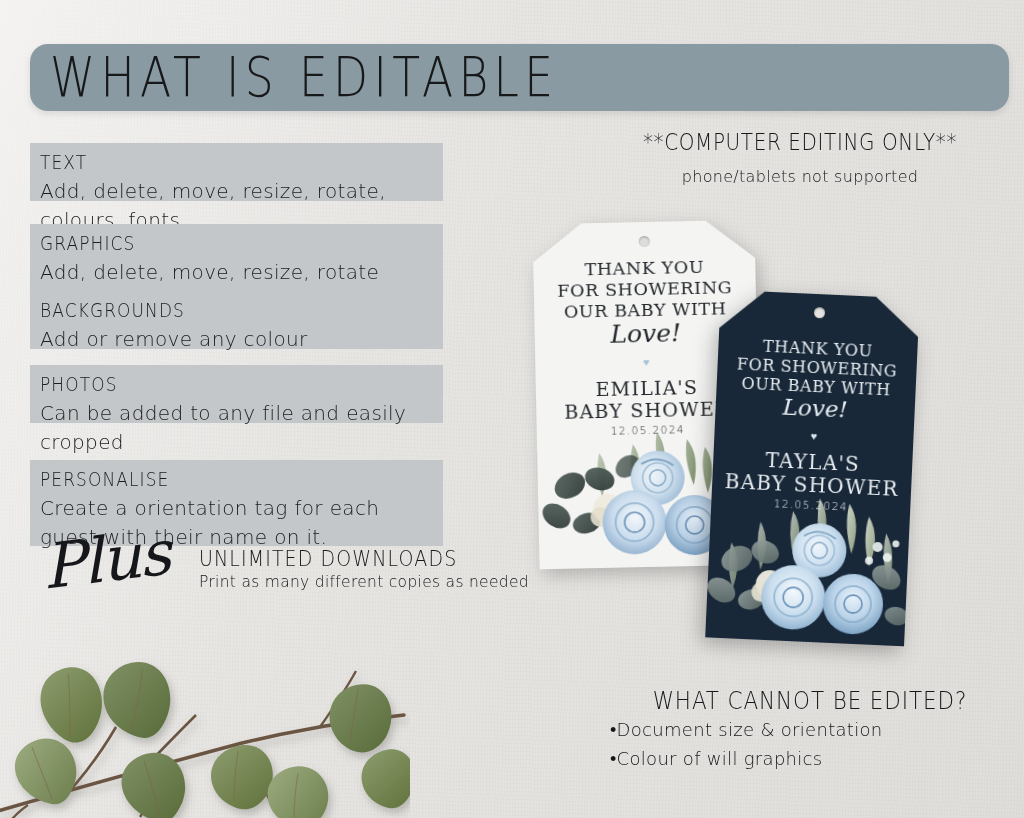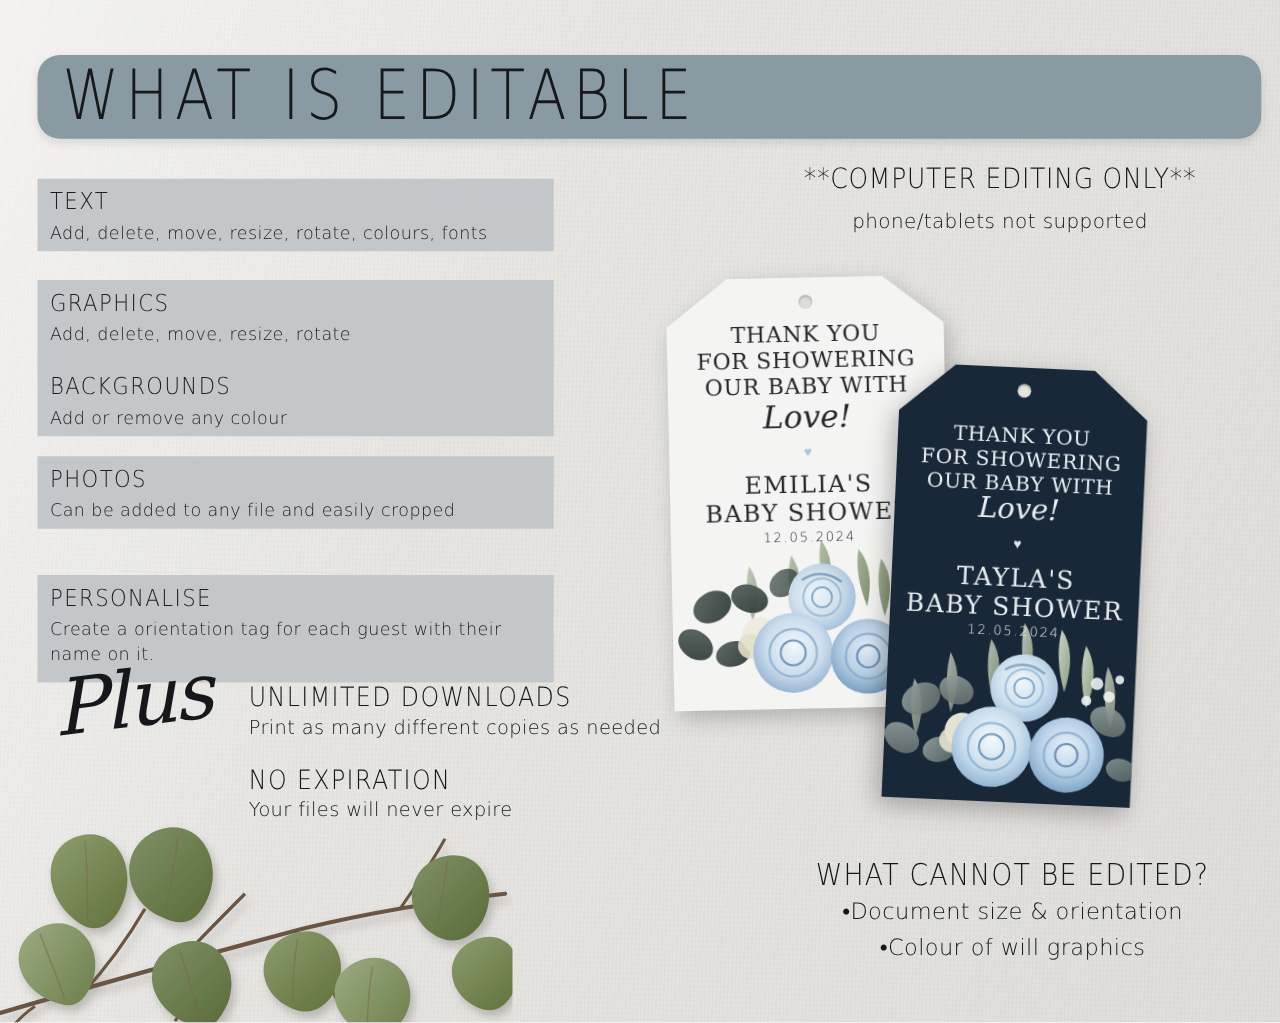--- a/index.html
+++ b/index.html
@@ -65,21 +65,21 @@
     font-size: 17px;
     font-weight: 300;
     letter-spacing: 1.1px;
     color: #1b1d1f;
     line-height: 1.15;
     transform: scaleY(1.1);
     transform-origin: left top;
   }
   .feature-desc {
     font-family: "DejaVu Sans", sans-serif;
-    font-size: 14px;
+    font-size: 20px;
     font-weight: 300;
     letter-spacing: 0.35px;
     color: #1b1d1f;
     line-height: 1.45;
     margin-top: 5px;
   }
 
   
   #plus-script {
     position: absolute;
@@ -151,21 +151,21 @@
     letter-spacing: 0.9px;
     color: #15171a;
     transform: scaleY(1.12);
     transform-origin: center top;
     white-space: nowrap;
   }
   .cannot-edit-item {
     position: absolute;
     width: 400px;
     left: 610px;
-    text-align: center;
+    text-align: left;
     font-family: "DejaVu Sans", sans-serif;
     font-size: 18px;
     font-weight: 300;
     letter-spacing: 0.3px;
     color: #15171a;
     white-space: nowrap;
   }
 
   
   .tag {
@@ -299,24 +299,20 @@
     <div class="feature-desc" style="max-width:380px;">Create a orientation tag for each guest with their name on it.</div>
   </div>
 
   <div id="plus-script">Plus</div>
 
   <div class="plus-item" style="top:546px;">
     <div class="plus-title">UNLIMITED DOWNLOADS</div>
     <div class="plus-desc">Print as many different copies as needed</div>
   </div>
 
-  <div class="plus-item" style="top:612px;">
-    <div class="plus-title">NO EXPIRATION</div>
-    <div class="plus-desc">Your files will never expire</div>
-  </div>
 
   <div id="computer-only-heading">**COMPUTER EDITING ONLY**</div>
   <div id="computer-only-sub">phone/tablets not supported</div>
 
   <div class="tag" id="tag-white">
     <div class="tag-shape"></div>
     <div class="tag-hole"></div>
 
     <svg class="floral" viewBox="0 0 222 145" preserveAspectRatio="none">
       <defs>

